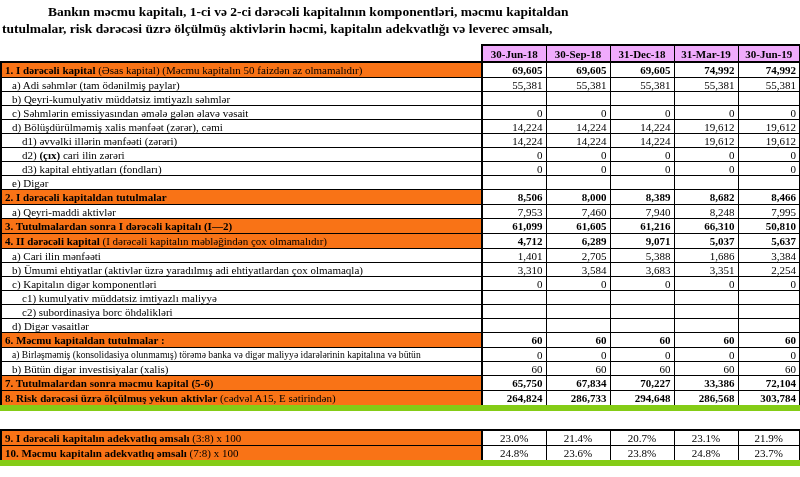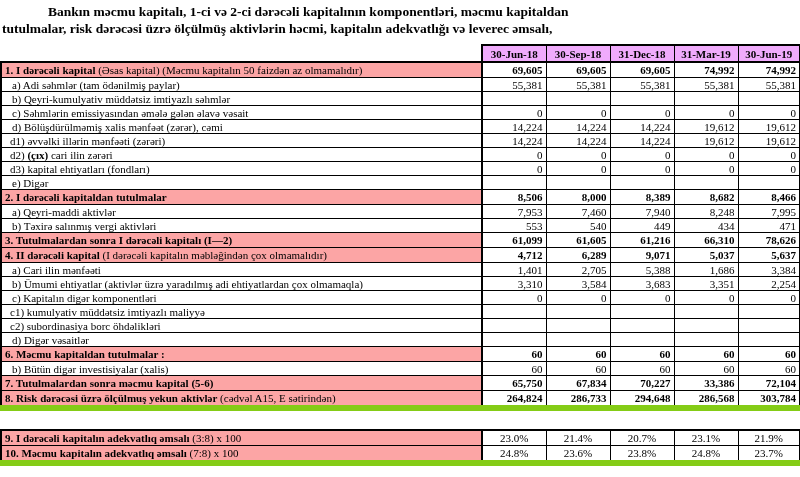--- a/index.html
+++ b/index.html
@@ -17,25 +17,25 @@
     border:1px solid #000;border-top:2px solid #000;border-bottom:2px solid #000;height:15px;}
   .main th.date.first{border-left:2px solid #000;}
   .main th.date:last-child{border-right:2px solid #000;}
   tbody td{border:1px solid #000;background:#fff;}
   tbody td:first-child{border-left:2px solid #000;}
   tbody td:last-child{border-right:2px solid #000;}
   tbody tr:last-child td{border-bottom:6px solid #84cc16;}
   td.lbl{border-right:2px solid #000;text-align:left;}
   .main tbody tr:first-child td{border-top:2px solid #000;}
   td.val{text-align:right;padding-right:3px;}
-  tr.section td.lbl{background:#fca5a5;font-weight:bold;padding-left:3px;height:14px;}
+  tr.section td.lbl{background:#f97316;font-weight:bold;padding-left:3px;height:14px;}
   tr.section td.lbl .r{font-weight:normal;}
   tr.section td.val{font-weight:bold;}
   tr.sub td.lbl{padding-left:10px;}
-  tr.sub2 td.lbl{padding-left:8px;margin-left:46px;}
+  tr.sub2 td.lbl{padding-left:20px;margin-left:46px;}
   tr.small td.lbl{font-size:9.6px;}
   td.lbl .b{font-weight:bold;}
   
   .adeq{margin-top:18px;}
   .adeq tbody tr:first-child td,.lev tbody tr:first-child td{border-top:2px solid #000;}
   td.pct{text-align:center;font-weight:normal !important;padding-right:0;}
 </style>
 </head>
 <body>
 
@@ -146,35 +146,27 @@
     <td class="val">8,466</td>
   </tr>
         <tr class="sub">
     <td class="lbl"><span class="p"></span><span class="b"></span><span class="r">a) Qeyri-maddi aktivlər</span></td>
     <td class="val">7,953</td>
     <td class="val">7,460</td>
     <td class="val">7,940</td>
     <td class="val">8,248</td>
     <td class="val">7,995</td>
   </tr>
-        <tr class="sub">
-    <td class="lbl"><span class="p"></span><span class="b"></span><span class="r">b) Təxirə salınmış vergi aktivləri</span></td>
-    <td class="val">553</td>
-    <td class="val">540</td>
-    <td class="val">449</td>
-    <td class="val">434</td>
-    <td class="val">471</td>
-  </tr>
         <tr class="section">
     <td class="lbl"><span class="p"></span><span class="b">3. Tutulmalardan  sonra I dərəcəli kapitalı (I—2)</span><span class="r"></span></td>
     <td class="val">61,099</td>
     <td class="val">61,605</td>
     <td class="val">61,216</td>
     <td class="val">66,310</td>
-    <td class="val">78,626</td>
+    <td class="val">50,810</td>
   </tr>
         <tr class="section">
     <td class="lbl"><span class="p"></span><span class="b">4. II dərəcəli  kapital</span><span class="r"> (I dərəcəli  kapitalın  məbləğindən çox olmamalıdır)</span></td>
     <td class="val">4,712</td>
     <td class="val">6,289</td>
     <td class="val">9,071</td>
     <td class="val">5,037</td>
     <td class="val">5,637</td>
   </tr>
         <tr class="sub">
@@ -226,20 +218,28 @@
     <td class="val"></td>
   </tr>
         <tr class="section">
     <td class="lbl"><span class="p"></span><span class="b">6. Məcmu kapitaldan tutulmalar :</span><span class="r"></span></td>
     <td class="val">60</td>
     <td class="val">60</td>
     <td class="val">60</td>
     <td class="val">60</td>
     <td class="val">60</td>
   </tr>
+        <tr class="sub small">
+    <td class="lbl"><span class="p"></span><span class="b"></span><span class="r">a)   Birləşməmiş (konsolidasiya olunmamış) törəmə banka və digər maliyyə idarələrinin kapitalına və bütün</span></td>
+    <td class="val">0</td>
+    <td class="val">0</td>
+    <td class="val">0</td>
+    <td class="val">0</td>
+    <td class="val">0</td>
+  </tr>
         <tr class="sub">
     <td class="lbl"><span class="p"></span><span class="b"></span><span class="r">b)   Bütün digər investisiyalar (xalis)</span></td>
     <td class="val">60</td>
     <td class="val">60</td>
     <td class="val">60</td>
     <td class="val">60</td>
     <td class="val">60</td>
   </tr>
         <tr class="section">
     <td class="lbl"><span class="p"></span><span class="b">7. Tutulmalardan  sonra məcmu kapital (5-6)</span><span class="r"></span></td>

